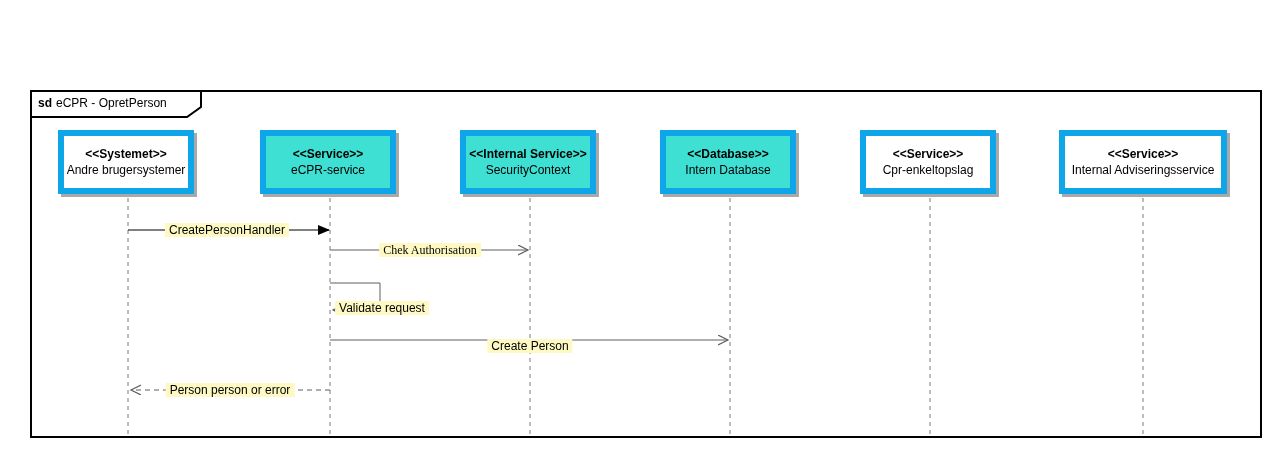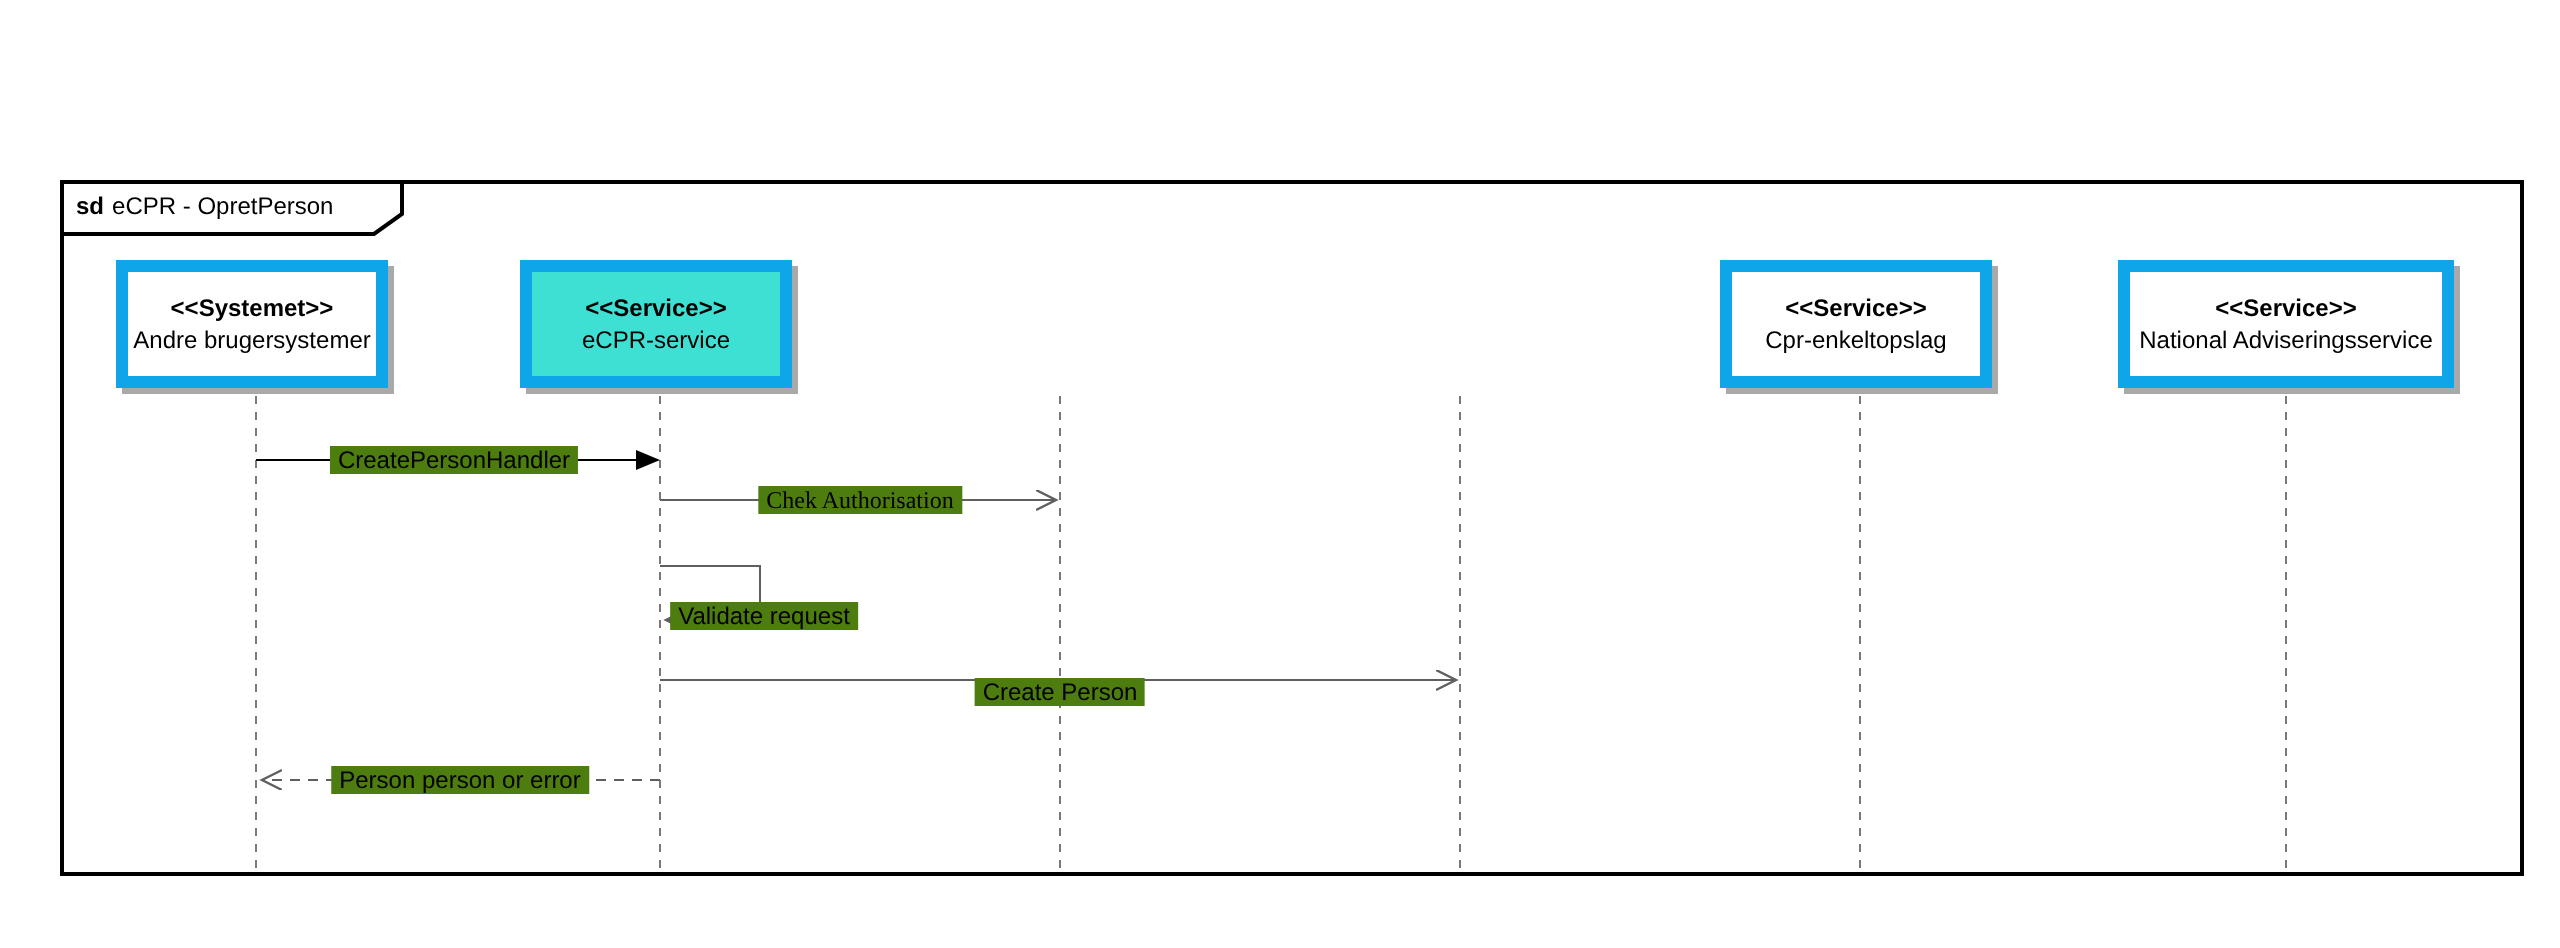--- a/index.html
+++ b/index.html
@@ -34,21 +34,21 @@
   .participant .stereotype { font-weight: bold; }
   .participant.teal { background: #3FE0D4; }
   .p1 { left: 28px;   width: 136px; }
   .p2 { left: 230px;  width: 136px; }
   .p3 { left: 430px;  width: 136px; }
   .p4 { left: 630px;  width: 136px; }
   .p5 { left: 830px;  width: 136px; }
   .p6 { left: 1029px; width: 168px; }
   .msg-label {
     position: absolute; transform: translate(-50%, -50%);
-    background: #4d7c0f; padding: 0 4px;
+    background: #fef9c3; padding: 0 4px;
     font-size: 12px; line-height: 14px; color: #000;
     white-space: nowrap; z-index: 2;
   }
   .lbl1 { left: 197px; top: 140px; }
   .lbl2 { left: 400px; top: 160px; font-family: Liberation Serif, serif; }
   .lbl3 { left: 352px; top: 206px; margin-top: 12px; }
   .lbl4 { left: 500px; top: 256px; }
   .lbl5 { left: 200px; top: 300px; }
 </style>
 </head>
@@ -97,27 +97,35 @@
     </div>
 
     <div class="participant p1">
       <div class="stereotype">&lt;&lt;Systemet&gt;&gt;</div>
       <div class="pname">Andre brugersystemer</div>
     </div>
     <div class="participant p2 teal">
       <div class="stereotype">&lt;&lt;Service&gt;&gt;</div>
       <div class="pname">eCPR-service</div>
     </div>
+    <div class="participant p3 teal">
+      <div class="stereotype">&lt;&lt;Internal Service&gt;&gt;</div>
+      <div class="pname">SecurityContext</div>
+    </div>
+    <div class="participant p4 teal">
+      <div class="stereotype">&lt;&lt;Database&gt;&gt;</div>
+      <div class="pname">Intern Database</div>
+    </div>
     <div class="participant p5">
       <div class="stereotype">&lt;&lt;Service&gt;&gt;</div>
       <div class="pname">Cpr-enkeltopslag</div>
     </div>
     <div class="participant p6">
       <div class="stereotype">&lt;&lt;Service&gt;&gt;</div>
-      <div class="pname">National Adviseringsservice</div>
+      <div class="pname">Internal Adviseringsservice</div>
     </div>
 
     <span class="msg-label lbl1">CreatePersonHandler</span>
     <span class="msg-label lbl2">Chek Authorisation</span>
     <span class="msg-label lbl3">Validate request</span>
     <span class="msg-label lbl4">Create Person</span>
     <span class="msg-label lbl5">Person person or error</span>
 
   </div>
 </div>

